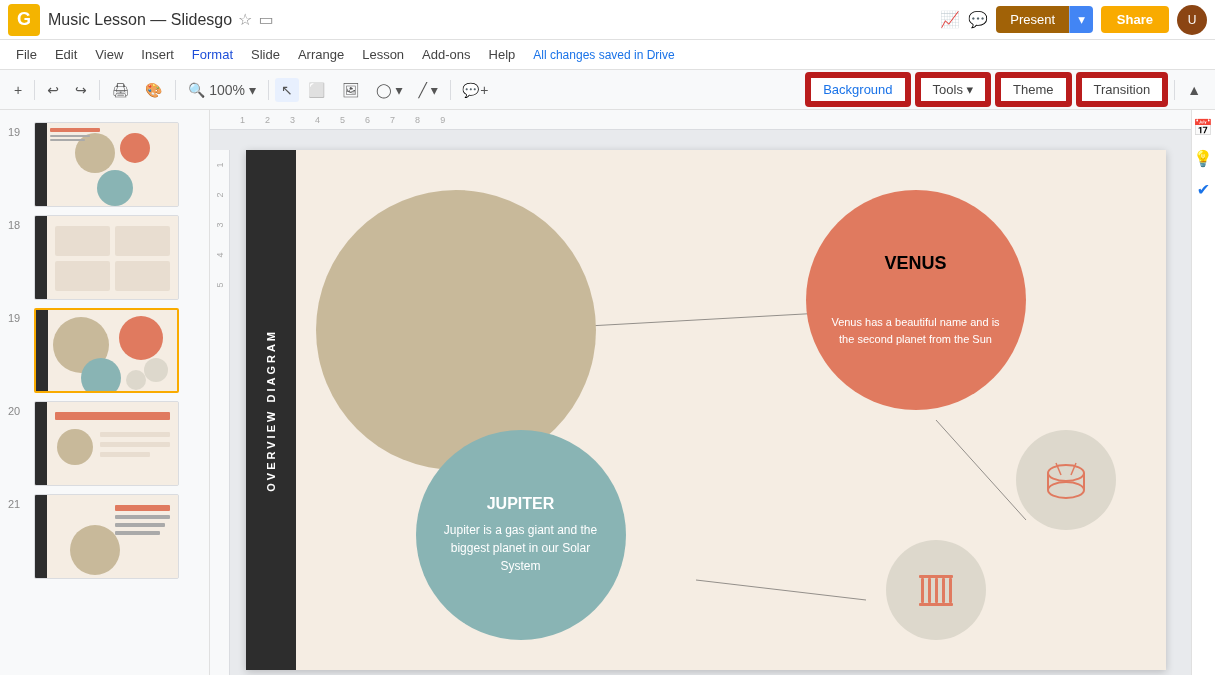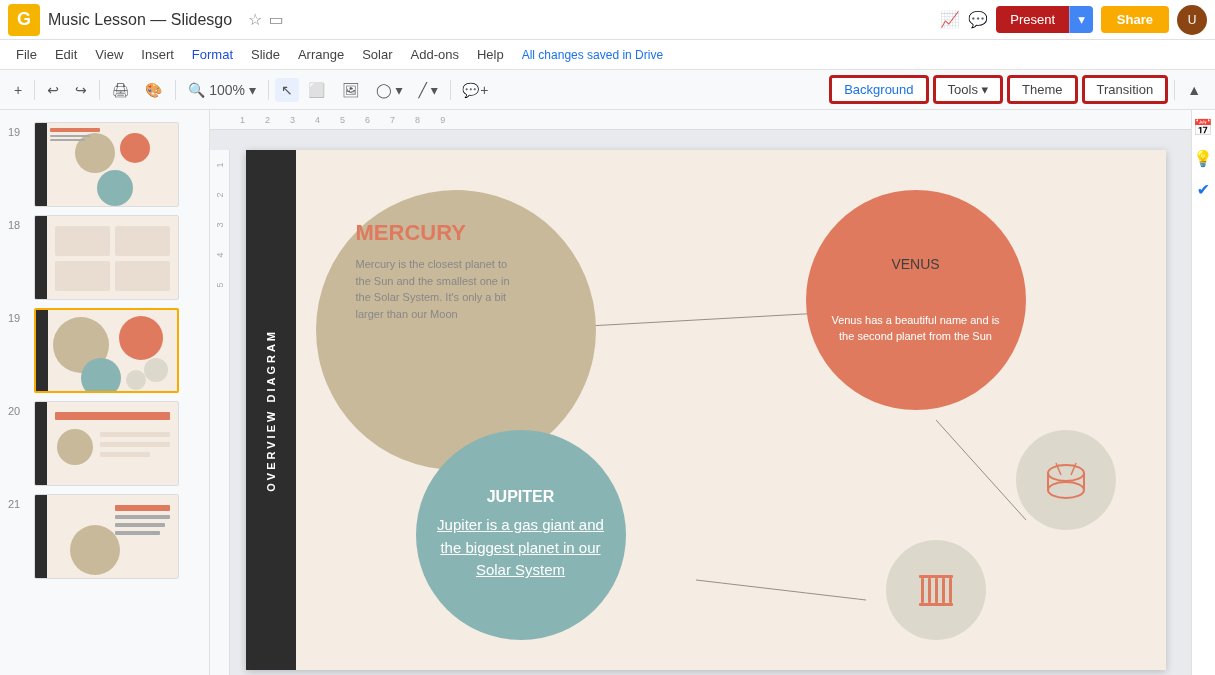--- a/index.html
+++ b/index.html
@@ -2,39 +2,39 @@
 <html><head>
   <meta charset="utf-8">
   <style>
     * { box-sizing: border-box; margin: 0; padding: 0; }
     body { font-family: Arial, sans-serif; background: #f1f3f4; width: 1215px; height: 675px; overflow: hidden; }
 
     
     .top-bar { display: flex; align-items: center; background: #fff; height: 40px; padding: 0 8px; border-bottom: 1px solid #e0e0e0; }
     .app-icon { width: 32px; height: 32px; background: #f4b400; border-radius: 4px; display: flex; align-items: center; justify-content: center; margin-right: 8px; flex-shrink: 0; }
     .app-icon-inner { color: white; font-size: 18px; font-weight: bold; }
-    .doc-title { font-size: 16px; color: #333; margin-right: 16px; }
+    .doc-title { font-size: 16px; color: #333; margin-right: 6px; }
     .title-icons { display: flex; gap: 6px; align-items: center; color: #888; margin-right: auto; }
     .top-right { display: flex; align-items: center; gap: 8px; }
-    .btn-present { background: #b91c1c; color: white; border: none; padding: 6px 14px; border-radius: 4px 0 0 4px; font-size: 13px; cursor: pointer; }
+    .btn-present { background: #a16207; color: white; border: none; padding: 6px 14px; border-radius: 4px 0 0 4px; font-size: 13px; cursor: pointer; }
     .btn-present-arrow { background: #4285f4; color: white; border: none; border-left: 1px solid rgba(255,255,255,0.3); padding: 6px 8px; border-radius: 0 4px 4px 0; cursor: pointer; }
     .btn-share { background: #f9ab00; color: white; border: none; padding: 6px 16px; border-radius: 4px; font-size: 13px; cursor: pointer; font-weight: bold; }
     .avatar { width: 30px; height: 30px; border-radius: 50%; background: #a0522d; overflow: hidden; }
 
     
     .menu-bar { display: flex; align-items: center; background: #fff; height: 30px; padding: 0 8px; border-bottom: 1px solid #e0e0e0; gap: 2px; }
     .menu-item { font-size: 13px; color: #444; padding: 4px 8px; cursor: pointer; border-radius: 3px; }
     .menu-item.active { color: #1d4ed8; }
     .changes-saved { font-size: 12px; color: #1a73e8; margin-left: 8px; }
 
     
     .toolbar { display: flex; align-items: center; background: #f8f9fa; height: 40px; padding: 0 8px; border-bottom: 1px solid #e0e0e0; gap: 4px; }
     .toolbar-btn { background: none; border: none; cursor: pointer; padding: 4px 6px; border-radius: 3px; font-size: 14px; color: #555; display: flex; align-items: center; gap: 2px; }
     .toolbar-divider { width: 1px; height: 20px; background: #dadce0; margin: 0 2px; }
-    .toolbar-action { background: #fff; border: 3px solid #b91c1c; border-radius: 4px; padding: 4px 12px; font-size: 13px; cursor: pointer; color: #444; }
+    .toolbar-action { background: #fff; border: 6px solid #b91c1c; border-radius: 4px; padding: 4px 12px; font-size: 13px; cursor: pointer; color: #444; }
     .toolbar-action.active-btn { color: #1a73e8; }
     .layout-btn { display: flex; align-items: center; gap: 2px; }
 
     
     .main-area { display: flex; height: calc(675px - 110px); }
 
     
     .sidebar { width: 210px; background: #f8f9fa; border-right: 1px solid #e0e0e0; overflow-y: auto; padding: 8px 0; flex-shrink: 0; }
     .slide-thumb { display: flex; align-items: flex-start; padding: 4px 8px; cursor: pointer; gap: 6px; }
     .slide-num { font-size: 11px; color: #888; width: 20px; flex-shrink: 0; padding-top: 4px; }
@@ -78,25 +78,25 @@
     .pillar-circle { width: 100px; height: 100px; background: #ddd8cc; right: 200px; bottom: 40px; display: flex; align-items: center; justify-content: center; }
 
     
     .connector-lines { position: absolute; top: 0; left: 0; width: 100%; height: 100%; pointer-events: none; }
 
     
     .mercury-text { position: absolute; left: 60px; top: 70px; z-index: 10; }
     .mercury-title { color: #e07a5f; font-size: 22px; font-weight: bold; text-transform: uppercase; margin-bottom: 10px; }
     .mercury-desc { color: #888; font-size: 11px; line-height: 1.5; max-width: 160px; }
 
-    .venus-title { color: #404040; font-size: 14px; font-weight: normal; text-transform: uppercase; margin-bottom: 8px; }
+    .venus-title { color: #000000; font-size: 18px; font-weight: bold; text-transform: uppercase; margin-bottom: 8px; }
     .venus-desc { color: white; font-size: 11px; line-height: 1.5; margin-top: 32px; }
 
     .jupiter-title { color: white; font-size: 16px; font-weight: bold; text-transform: uppercase; margin-bottom: 8px; }
-    .jupiter-desc { color: white; font-size: 15px; line-height: 1.5; text-decoration: underline; }
+    .jupiter-desc { color: white; font-size: 12px; line-height: 1.5; }
 
     
     .t17 { background: #f5ede3; }
     .t18 { background: #f5ede3; }
     .t19 { background: #f5ede3; }
     .t20 { background: #f5ede3; }
     .t21 { background: #f5ede3; }
 
     
     .ruler-marks { display: flex; align-items: center; height: 20px; overflow: hidden; }
@@ -127,21 +127,21 @@
 </div>
 
 <div class="menu-bar">
   <span class="menu-item">File</span>
   <span class="menu-item">Edit</span>
   <span class="menu-item">View</span>
   <span class="menu-item">Insert</span>
   <span class="menu-item active">Format</span>
   <span class="menu-item">Slide</span>
   <span class="menu-item">Arrange</span>
-  <span class="menu-item">Solar</span>
+  <span class="menu-item">Lesson</span>
   <span class="menu-item">Add-ons</span>
   <span class="menu-item">Help</span>
   <span class="changes-saved">All changes saved in Drive</span>
 </div>
 
 <div class="toolbar">
   <button class="toolbar-btn">+</button>
   <div class="toolbar-divider"></div>
   <button class="toolbar-btn">↩</button>
   <button class="toolbar-btn">↪</button>
@@ -293,24 +293,20 @@
               <line x1="200" y1="280" x2="320" y2="390" stroke="#333" stroke-width="1" opacity="0.5"></line>
 
               <line x1="640" y1="270" x2="730" y2="370" stroke="#333" stroke-width="1" opacity="0.5"></line>
 
               <line x1="400" y1="430" x2="570" y2="450" stroke="#333" stroke-width="1" opacity="0.5"></line>
             </svg>
 
             <div class="circle mercury-circle" style="width:280px;height:280px;background:#c8b99a;position:absolute;left:20px;top:40px;">
             </div>
 
-            <div class="mercury-text">
-              <div class="mercury-title">MERCURY</div>
-              <div class="mercury-desc">Mercury is the closest planet to the Sun and the smallest one in the Solar System. It's only a bit larger than our Moon</div>
-            </div>
 
             <div class="circle venus-circle" style="width:220px;height:220px;background:#e07a5f;position:absolute;right:140px;top:40px;border-radius:50%;display:flex;flex-direction:column;align-items:center;justify-content:center;text-align:center;padding:20px;">
               <div class="venus-title">VENUS</div>
               <div class="venus-desc">Venus has a beautiful name and is the second planet from the Sun</div>
             </div>
 
             <div class="circle jupiter-circle" style="width:210px;height:210px;background:#89b4b4;position:absolute;left:120px;bottom:30px;border-radius:50%;display:flex;flex-direction:column;align-items:center;justify-content:center;text-align:center;padding:20px;">
               <div class="jupiter-title">JUPITER</div>
               <div class="jupiter-desc">Jupiter is a gas giant and the biggest planet in our Solar System</div>
             </div>

